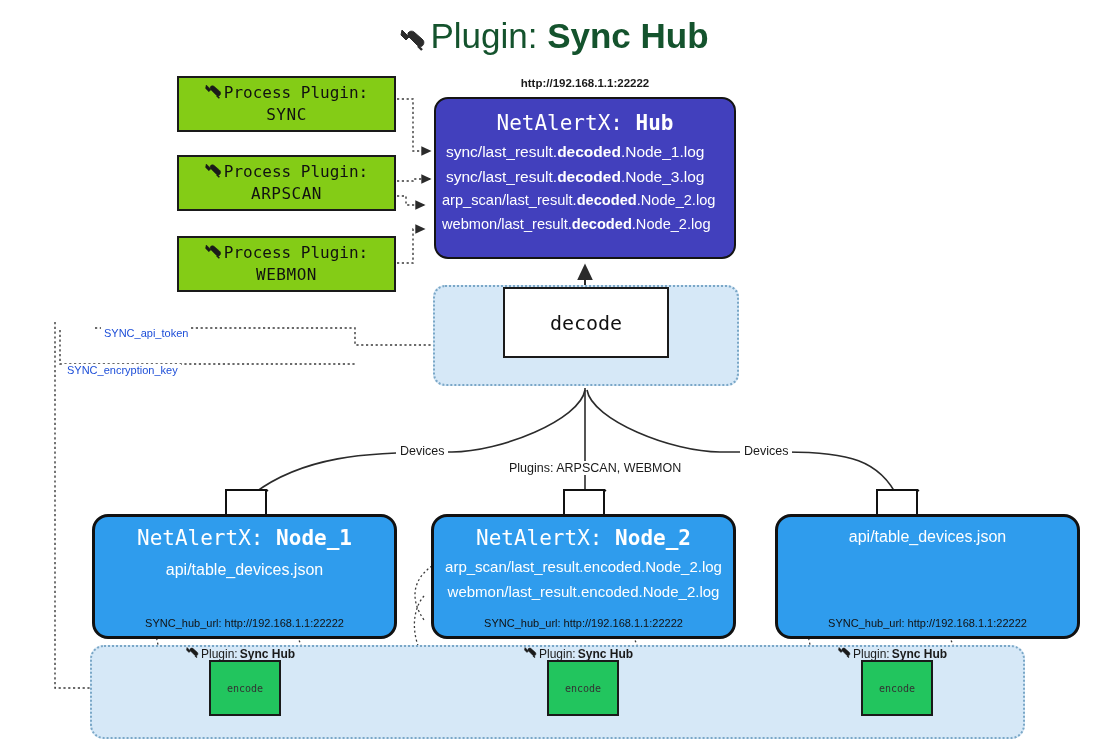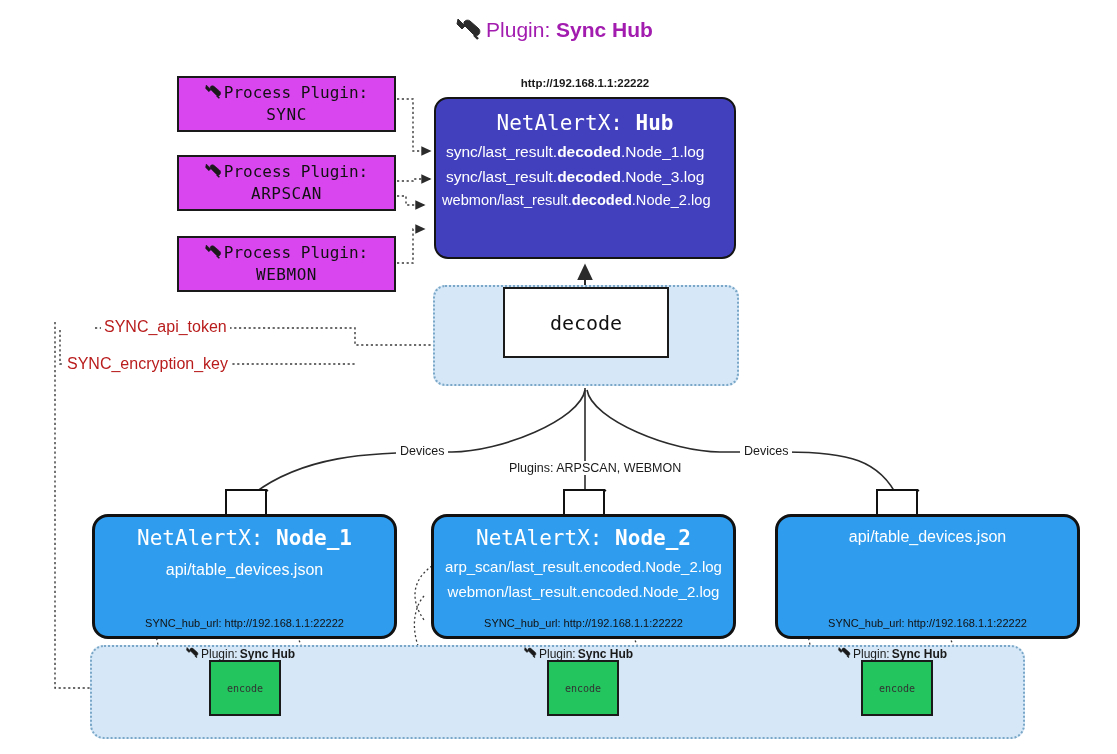--- a/index.html
+++ b/index.html
@@ -3,27 +3,27 @@
 <meta charset="utf-8">
 <style>
   html,body{margin:0;padding:0;background:#ffffff;}
   body{width:1117px;height:754px;position:relative;overflow:hidden;
        font-family:"Liberation Sans","DejaVu Sans",sans-serif;color:#222;}
   .canvas{position:absolute;left:0;top:0;width:1117px;height:754px;}
   svg.wires{position:absolute;left:0;top:0;width:1117px;height:754px;pointer-events:none;}
 
   
   .title{position:absolute;left:0;top:16px;width:1109px;text-align:center;
-         font-size:21px;color:#a21caf;white-space:nowrap;}
+         font-size:35px;color:#14532d;white-space:nowrap;}
   .title .t-light{font-weight:400;}
   .title .t-bold{font-weight:700;}
   .plug{display:inline-block;vertical-align:-3px;margin-right:4px;}
 
   
-  .procbox{position:absolute;width:219px;height:56px;background:#d946ef;
+  .procbox{position:absolute;width:219px;height:56px;background:#84cc16;
            border:2px solid #1a1a1a;box-sizing:border-box;
            font-family:"DejaVu Sans Mono","Liberation Mono",monospace;
            font-size:16px;color:#111;display:flex;flex-direction:column;
            align-items:center;justify-content:center;line-height:1.3;}
   .procbox .l1{display:flex;align-items:center;gap:2px;}
   .procbox .l2{letter-spacing:.5px;}
 
   
   .hub{position:absolute;left:434px;top:97px;width:302px;height:162px;
        background:#4240bd;border:2px solid #141414;border-radius:14px;
@@ -42,22 +42,22 @@
   .decode-wrap{position:absolute;left:433px;top:285px;width:306px;height:101px;
                background:#d6e8f7;border:2px dotted #7aa7c7;border-radius:12px;
                box-sizing:border-box;}
   .decode-box{position:absolute;left:503px;top:287px;width:166px;height:71px;
               background:#fff;border:2px solid #1a1a1a;box-sizing:border-box;
               display:flex;align-items:center;justify-content:center;
               font-family:"DejaVu Sans Mono","Liberation Mono",monospace;
               font-size:20px;color:#111;}
 
   
-  .keylabel{position:absolute;font-size:16px;color:#b91c1c;background:#fff;
-            padding:0 3px;white-space:nowrap;}
+  .keylabel{position:absolute;font-size:11px;color:#1d4ed8;background:#fff;
+            padding:0 3px;white-space:nowrap;margin-top:9px;}
 
   
   .node{position:absolute;width:305px;height:125px;background:#2f9ced;
         border:3px solid #111;border-radius:16px;box-sizing:border-box;}
   .node-title{text-align:center;margin-top:9px;font-size:21px;color:#fff;
               font-family:"DejaVu Sans Mono","Liberation Mono",monospace;}
   .node-title b{font-weight:700;}
   .node-line{text-align:center;color:#fff;font-size:16px;margin-top:11px;
              white-space:nowrap;}
   .node-line.tight{font-size:15px;margin-top:8px;}
@@ -204,20 +204,23 @@
       <span>NetAlertX:</span>
       <b>Hub</b>
     </div>
     <div class="hub-line">
       <span>sync/last_result.</span><b>decoded</b><span>.Node_1.log</span>
     </div>
     <div class="hub-line">
       <span>sync/last_result.</span><b>decoded</b><span>.Node_3.log</span>
     </div>
     <div class="hub-line small">
+      <span>arp_scan/last_result.</span><b>decoded</b><span>.Node_2.log</span>
+    </div>
+    <div class="hub-line small">
       <span>webmon/last_result.</span><b>decoded</b><span>.Node_2.log</span>
     </div>
   </div>
 
   <div class="decode-wrap"></div>
   <div class="decode-box">decode</div>
 
   <div class="keylabel" style="left:101px;top:318px;">SYNC_api_token</div>
   <div class="keylabel" style="left:64px;top:355px;">SYNC_encryption_key</div>
 

